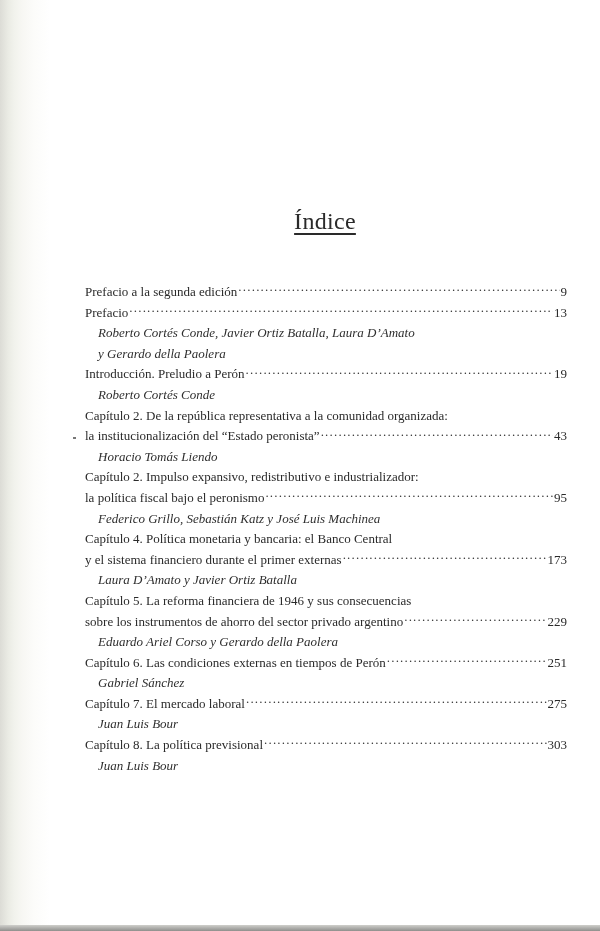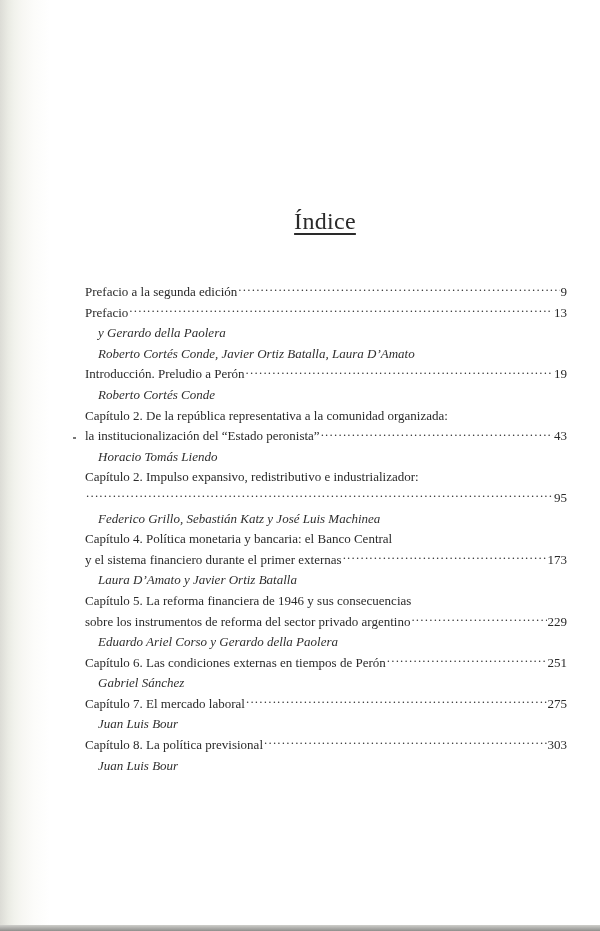--- a/index.html
+++ b/index.html
@@ -77,22 +77,22 @@
         <span class="page-num">9</span>
       </div>
     </div>
 
     <div class="entry">
       <div class="line">
         <span class="txt">Prefacio</span>
         <span class="dots"></span>
         <span class="page-num">13</span>
       </div>
+      <div class="author">Roberto Cortés Conde, Javier Ortiz Batalla, Laura D’Amato</div>
       <div class="author">y Gerardo della Paolera</div>
-      <div class="author">Roberto Cortés Conde, Javier Ortiz Batalla, Laura D’Amato</div>
     </div>
 
     <div class="entry">
       <div class="line">
         <span class="txt">Introducción. Preludio a Perón</span>
         <span class="dots"></span>
         <span class="page-num">19</span>
       </div>
       <div class="author">Roberto Cortés Conde</div>
     </div>
@@ -107,20 +107,21 @@
         <span class="page-num">43</span>
       </div>
       <div class="author">Horacio Tomás Liendo</div>
     </div>
 
     <div class="entry">
       <div class="line">
         <span class="txt">Capítulo 2. Impulso expansivo, redistributivo e industrializador:</span>
       </div>
       <div class="line">
+        <span class="txt">la política fiscal bajo el peronismo</span>
         <span class="dots"></span>
         <span class="page-num">95</span>
       </div>
       <div class="author">Federico Grillo, Sebastián Katz y José Luis Machinea</div>
     </div>
 
 
     <div class="entry">
       <div class="line">
         <span class="txt">Capítulo 4. Política monetaria y bancaria: el Banco Central</span>
@@ -131,21 +132,21 @@
         <span class="page-num">173</span>
       </div>
       <div class="author">Laura D’Amato y Javier Ortiz Batalla</div>
     </div>
 
     <div class="entry">
       <div class="line">
         <span class="txt">Capítulo 5. La reforma financiera de 1946 y sus consecuencias</span>
       </div>
       <div class="line">
-        <span class="txt">sobre los instrumentos de reforma del sector privado argentino</span>
+        <span class="txt">sobre los instrumentos de ahorro del sector privado argentino</span>
         <span class="dots"></span>
         <span class="page-num">229</span>
       </div>
       <div class="author">Eduardo Ariel Corso y Gerardo della Paolera</div>
     </div>
 
     <div class="entry">
       <div class="line">
         <span class="txt">Capítulo 6. Las condiciones externas en tiempos de Perón</span>
         <span class="dots"></span>

